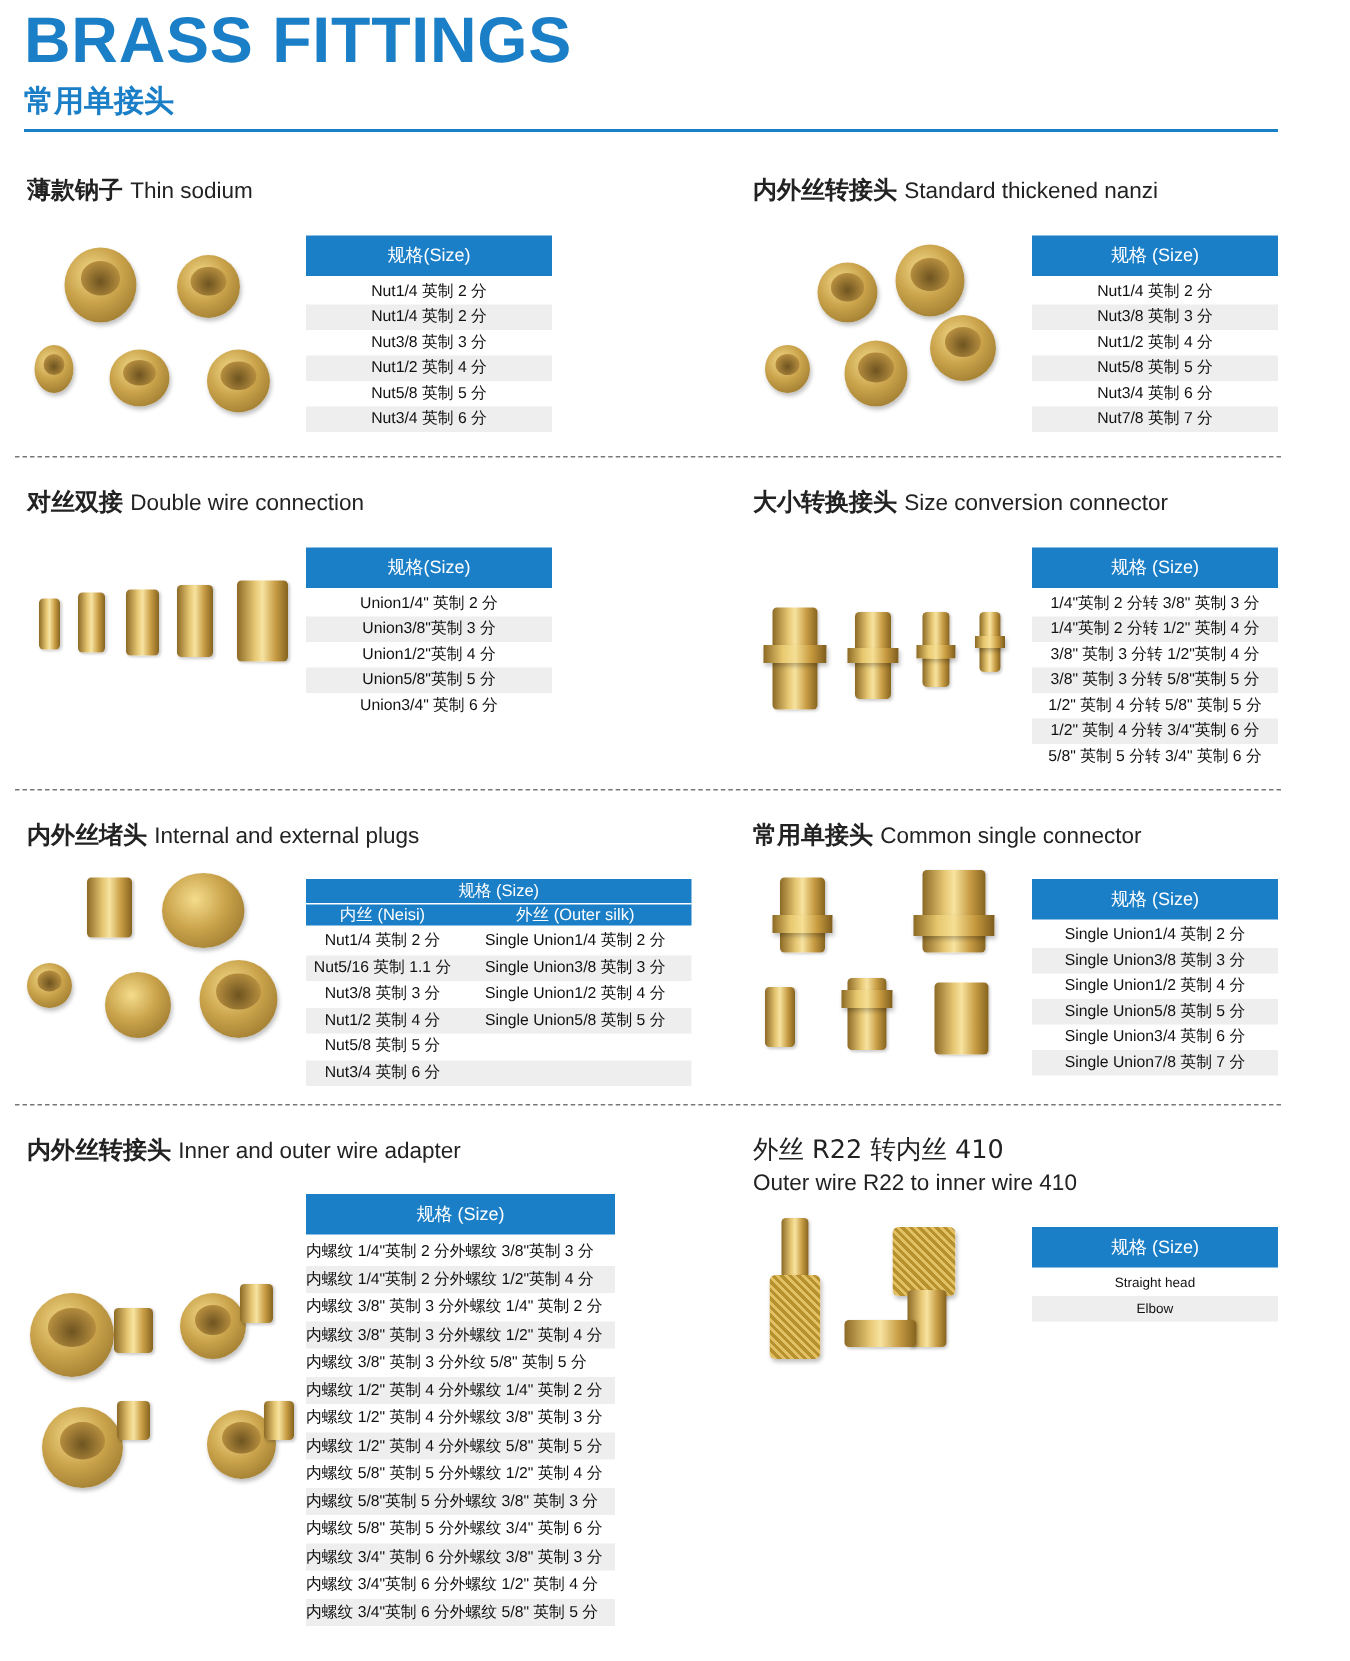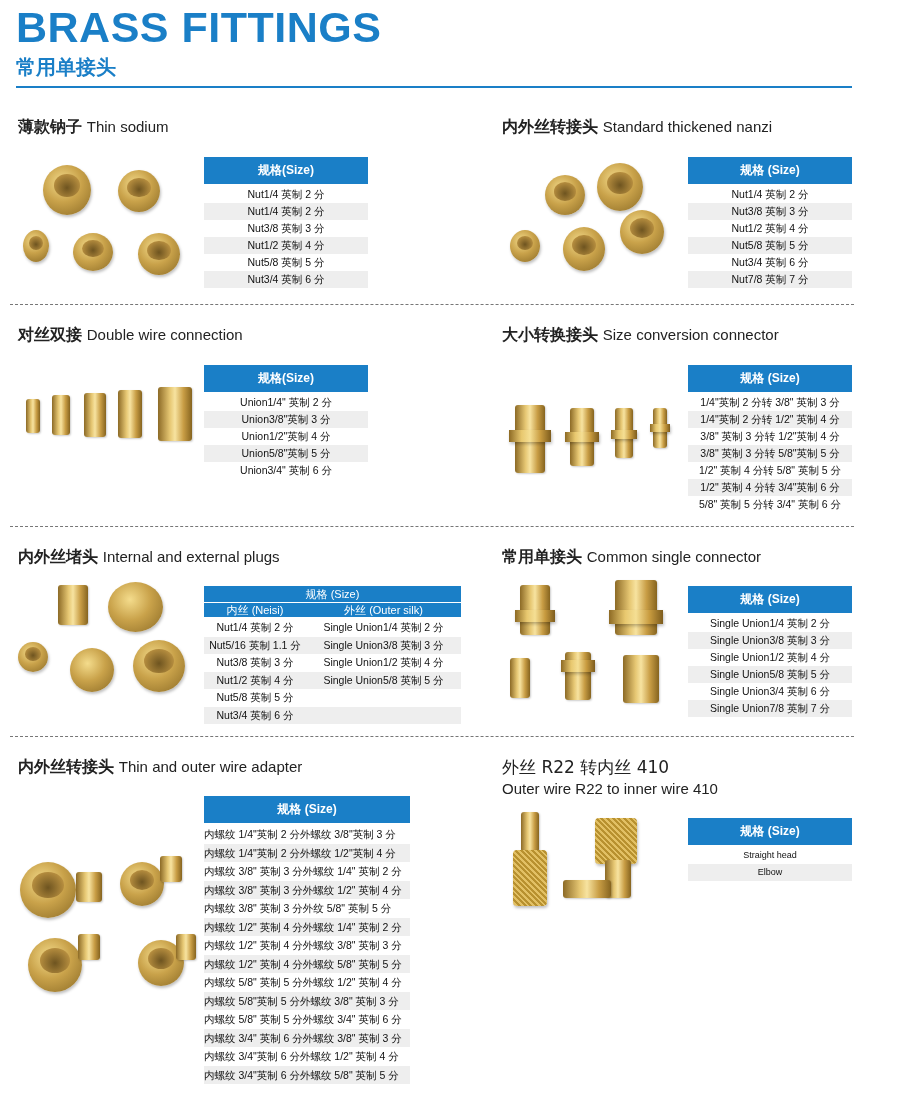--- a/index.html
+++ b/index.html
@@ -10,21 +10,21 @@
   .page-subtitle { position: absolute; left: 16px; top: 54px; font-size: 20px; color: #1a7fc7; font-weight: 700; line-height: 26px; }
   .title-rule { position: absolute; left: 16px; top: 86px; width: 836px; height: 2px; background: #1a7fc7; }
 
   .sec-rule { position: absolute; left: 10px; width: 844px; height: 0; border-top: 1px dashed #777; }
   .sec-title { position: absolute; white-space: nowrap; font-size: 15px; color: #222; line-height: 20px; }
   .sec-title .zh { font-weight: 700; font-size: 16px; }
   .sec-title .en { font-family: "Liberation Sans", sans-serif; font-size: 15px; }
   .sec-title2 { position: absolute; white-space: nowrap; font-family: "Liberation Sans", sans-serif; font-size: 15px; line-height: 20px; color: #222; }
 
   .spec { position: absolute; font-family: "Liberation Sans", sans-serif; }
-  .spec .hd { background: #1a7fc7; color: #fff; text-align: center; font-size: 12px; font-weight: 700; height: 27px; line-height: 27px; margin-bottom: 2px; }
+  .spec .hd { background: #1a7fc7; color: #fff; text-align: center; font-size: 12px; font-weight: 400; height: 27px; line-height: 27px; margin-bottom: 2px; }
   .spec .hd2 { background: #1a7fc7; color: #fff; font-size: 11px; height: 16px; line-height: 16px; display: flex; }
   .spec .hd2 span { flex: 1; text-align: center; }
   .spec .row { text-align: center; font-size: 10.5px; color: #111; height: 17px; line-height: 17px; white-space: nowrap; overflow: hidden; }
   .spec .row.alt { background: #eeeeee; }
   .spec .row2 { display: flex; font-size: 10.5px; color: #111; height: 17.5px; line-height: 17.5px; white-space: nowrap; }
   .spec .row2.alt { background: #eeeeee; }
   .spec .row2 span { text-align: center; }
   .spec .row2 .c1 { width: 102px; }
   .spec .row2 .c2 { flex: 1; }
   .spec .row.small { font-size: 9px; }
@@ -222,21 +222,21 @@
   <div class="row">Single Union1/4 英制 2 分</div>
   <div class="row alt">Single Union3/8 英制 3 分</div>
   <div class="row">Single Union1/2 英制 4 分</div>
   <div class="row alt">Single Union5/8 英制 5 分</div>
   <div class="row">Single Union3/4 英制 6 分</div>
   <div class="row alt">Single Union7/8 英制 7 分</div>
 </div>
 
 <div class="sec-title" style="left:18px; top:757px;">
   <span class="zh">内外丝转接头</span>
-  <span class="en">Thin and outer wire adapter</span>
+  <span class="en">Inner and outer wire adapter</span>
 </div>
 <div class="photo" style="left:18px; top:850px; width:180px; height:150px;">
   <div class="part" style="left:2px; top:12px; width:56px; height:56px;">
       <div class="hole"></div>
     </div>
   <div class="rod" style="left:58px; top:22px; width:26px; height:30px;"></div>
   <div class="part" style="left:102px; top:12px; width:44px; height:44px;">
       <div class="hole"></div>
     </div>
   <div class="rod" style="left:142px; top:6px; width:22px; height:26px;"></div>

